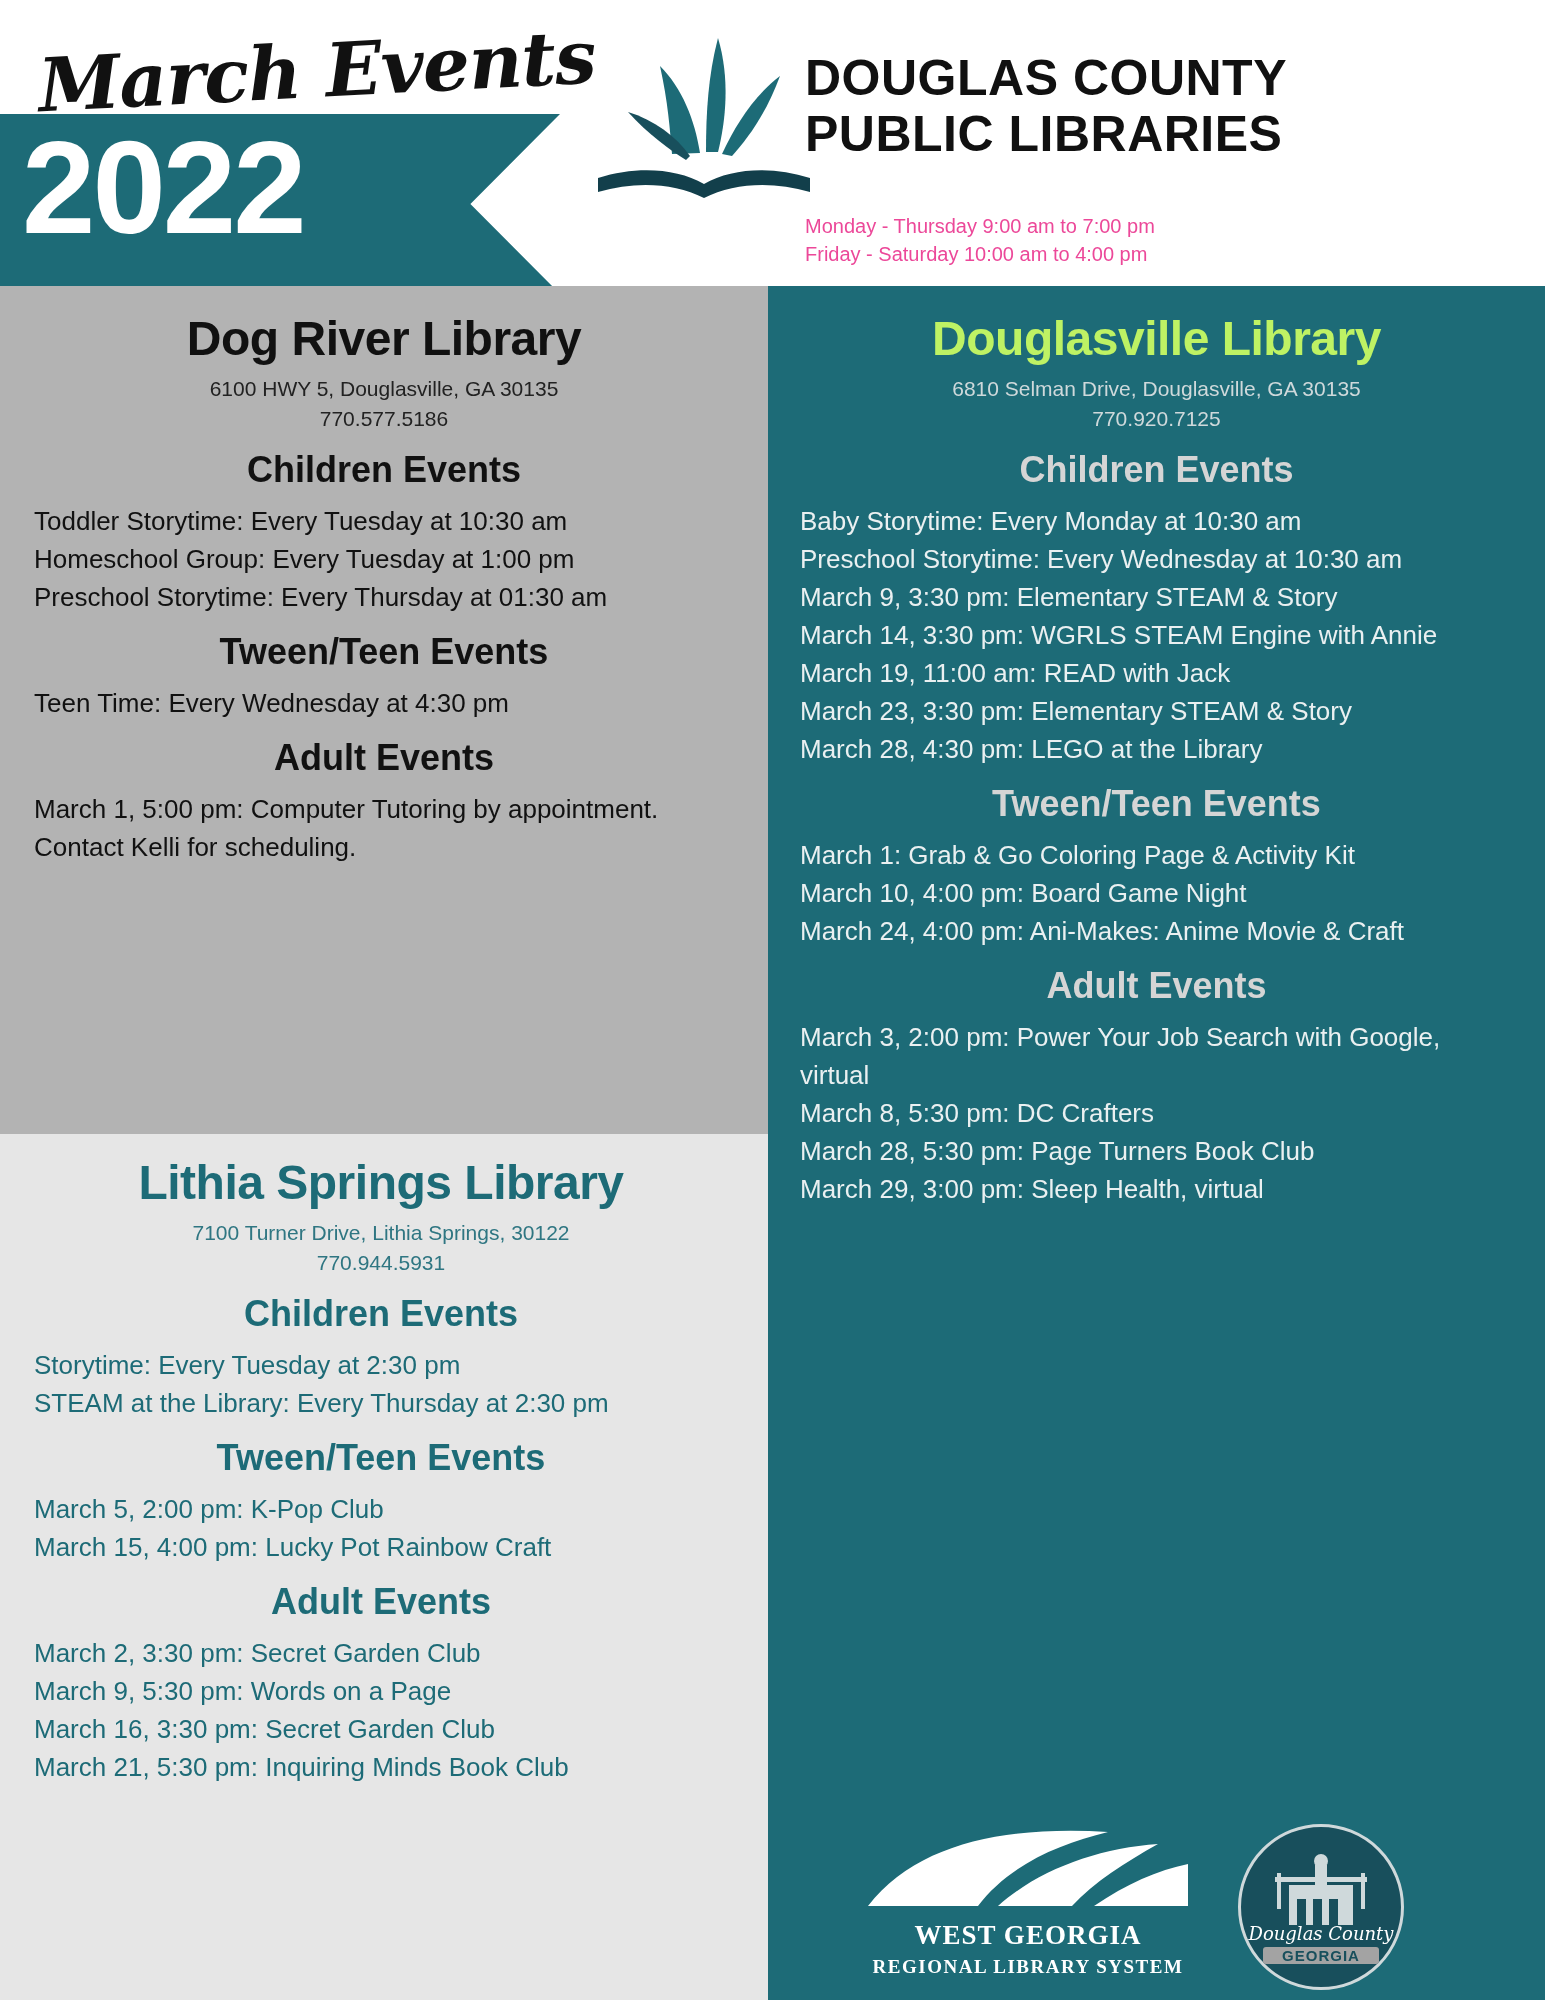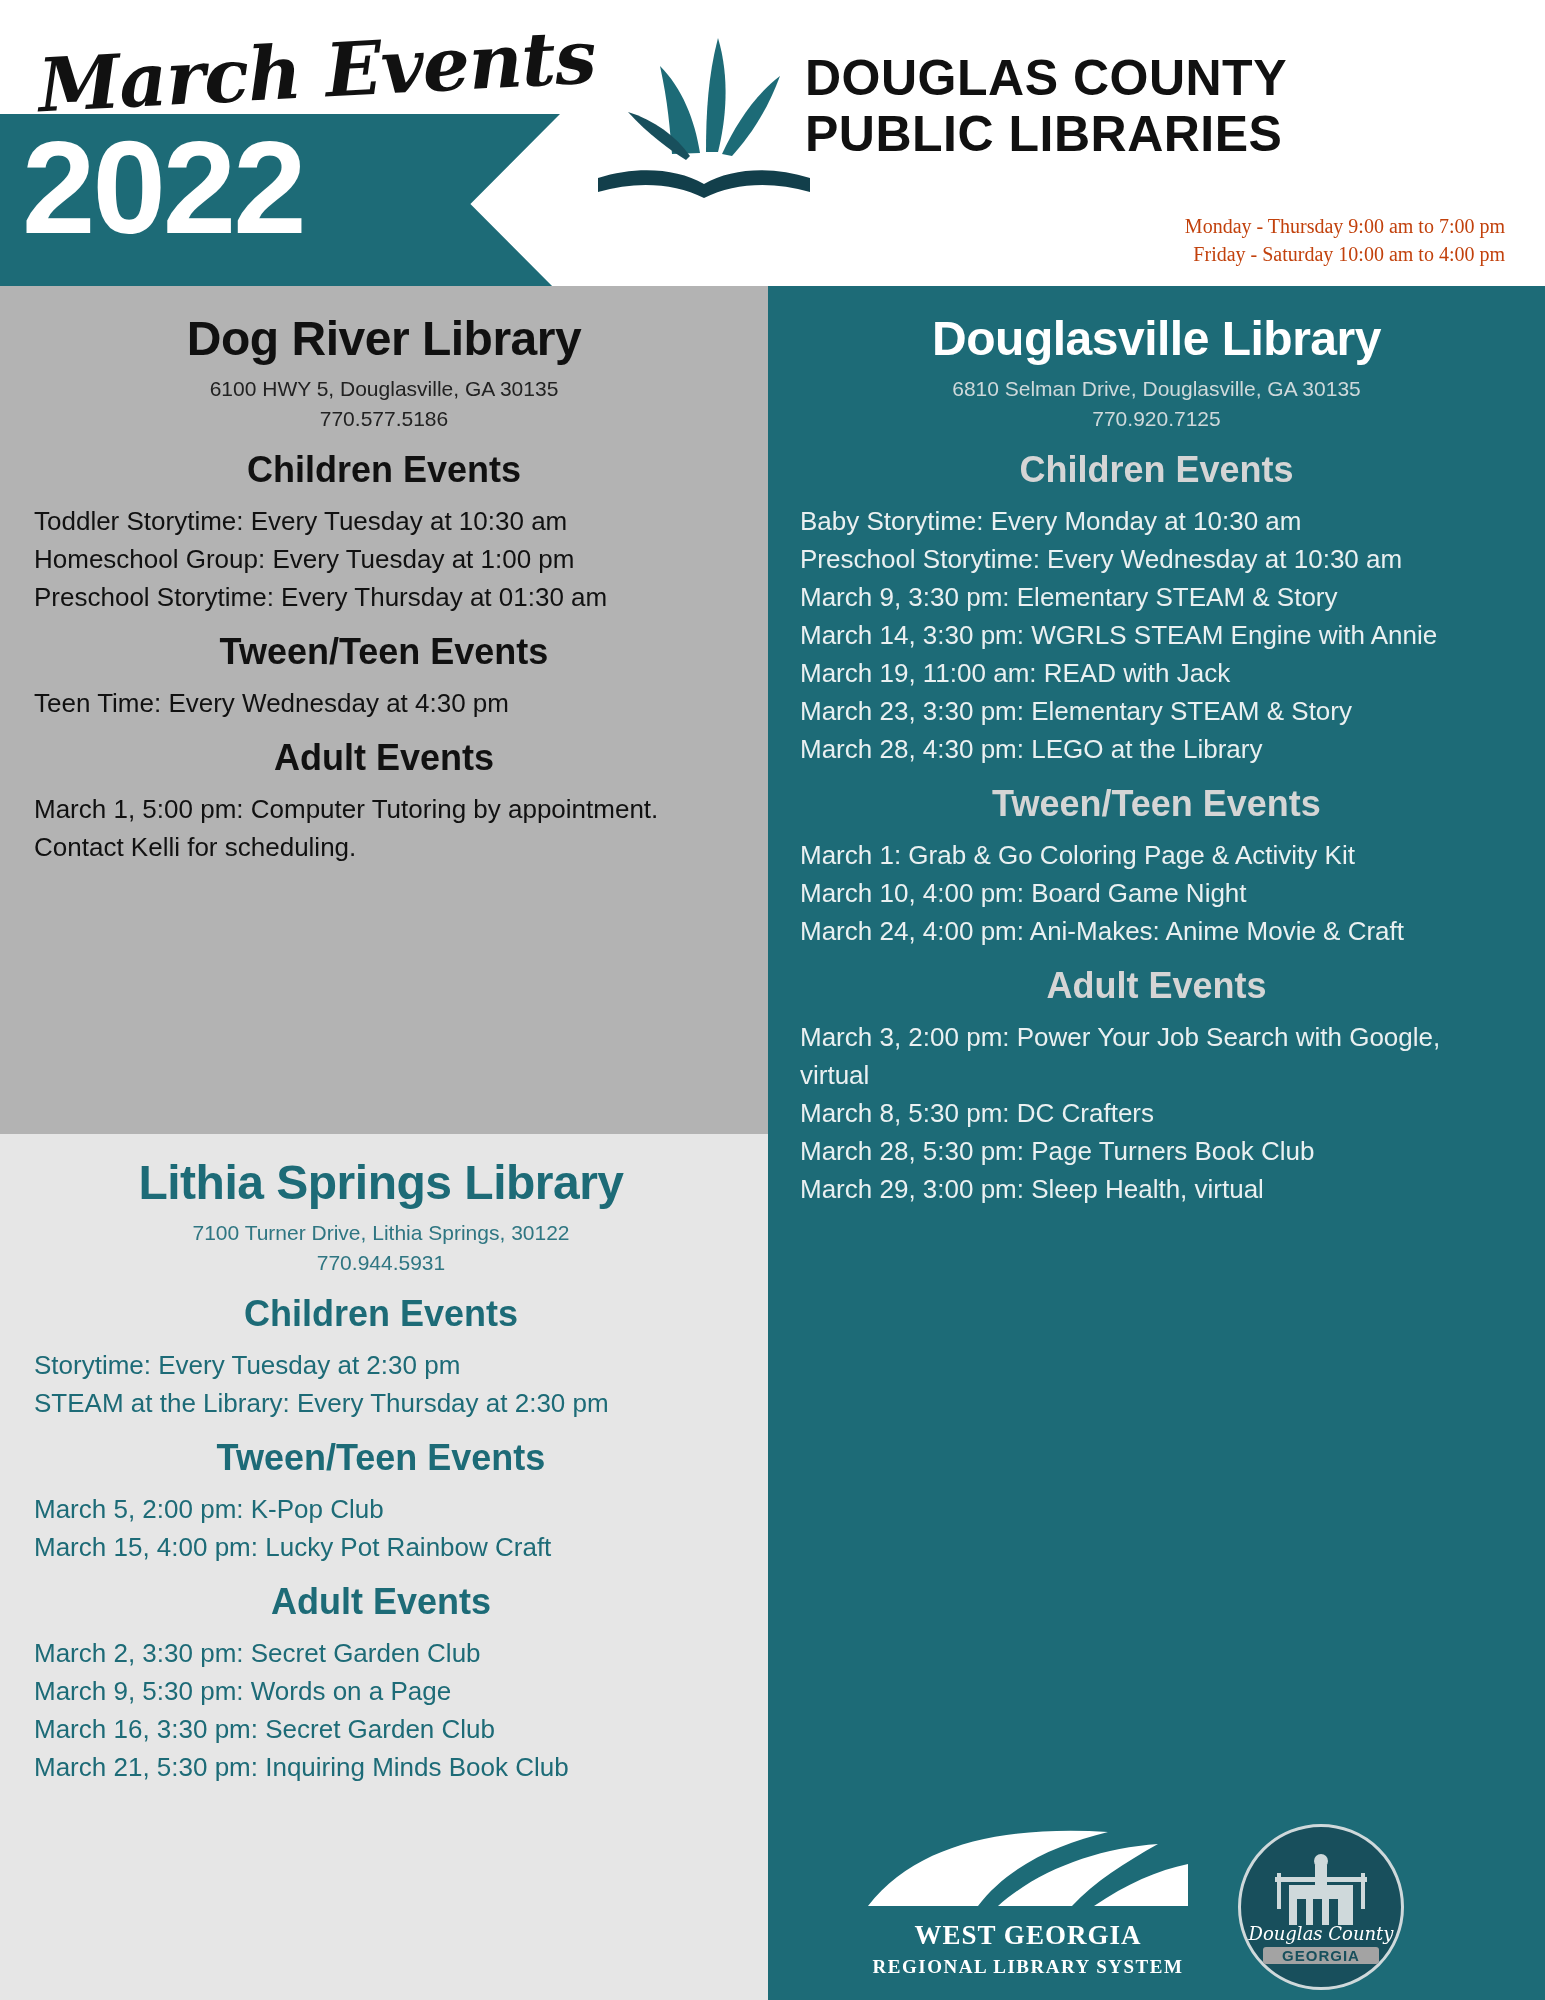--- a/index.html
+++ b/index.html
@@ -88,25 +88,24 @@
     font-size: 50px;
     line-height: 56px;
     color: #111111;
     letter-spacing: 0.5px;
   }
   .hours {
     position: absolute;
     left: 805px;
     top: 212px;
     width: 700px;
-    text-align: right;
+    text-align: left;
     font-size: 20px;
     line-height: 28px;
-    color: #c2410c;
-    font-family: Liberation Serif, serif;
+    color: #ec4899;
   }
 
   
   .content {
     position: absolute;
     top: 286px;
     left: 0;
     width: 1545px;
     height: 1714px;
   }
@@ -152,21 +151,21 @@
   .lib-name {
     text-align: center;
     font-weight: bold;
     font-size: 48px;
     line-height: 54px;
     margin: 0 0 8px 0;
     letter-spacing: -0.5px;
   }
   .lib-name.dark { color: #111111; }
   .lib-name.teal { color: #1d6b77; }
-  .lib-name.cream { color: #ffffff; }
+  .lib-name.cream { color: #bef264; }
 
   .lib-addr {
     text-align: center;
     font-size: 21px;
     line-height: 30px;
     margin: 0;
   }
   .lib-addr.dark { color: #222222; }
   .lib-addr.teal { color: #2f7682; }
   .lib-addr.cream { color: #cfd9db; }

